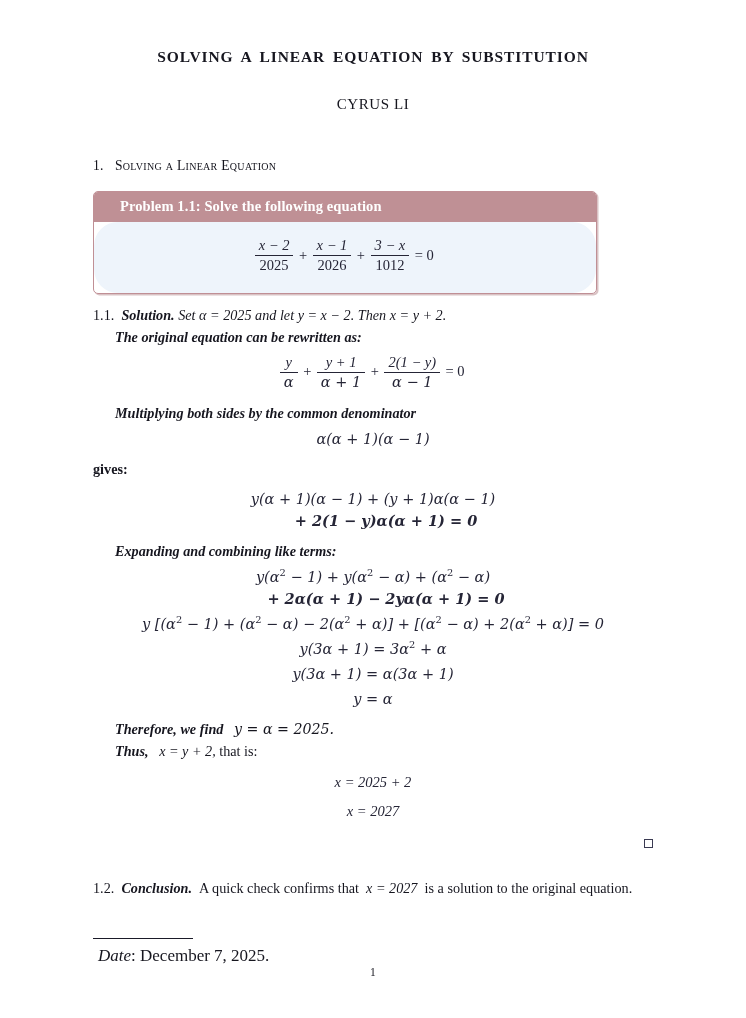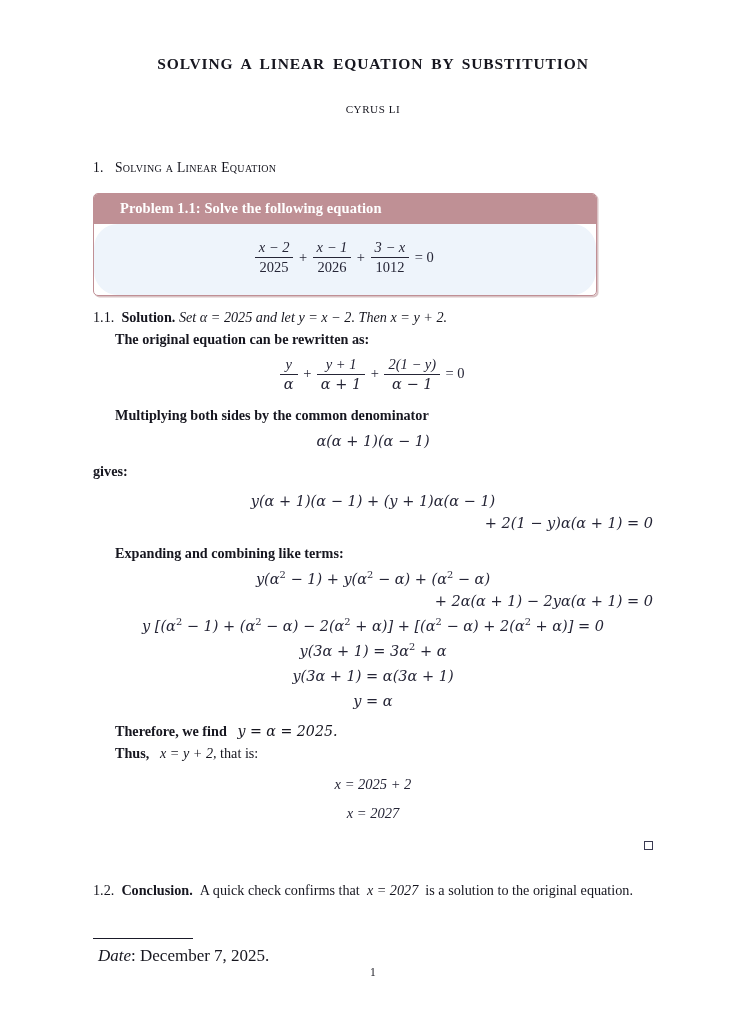--- a/index.html
+++ b/index.html
@@ -17,39 +17,39 @@
   }
   .page {
     position: absolute;
     left: 0; top: 0;
     width: 746px;
     height: 1018px;
   }
   .content {
     position: absolute;
     left: 93px;
-    top: 11px;
+    top: 4px;
     width: 560px;
   }
 
   
   .doc-title {
     margin-top: 44px;
     text-align: center;
     font-weight: bold;
     font-size: 15.5px;
     font-variant: small-caps;
     letter-spacing: 0.9px;
     word-spacing: 3px;
     color: #16161f;
   }
   .doc-author {
     margin-top: 30px;
     text-align: center;
-    font-size: 11px;
+    font-size: 15px;
     font-variant: small-caps;
     letter-spacing: 0.6px;
     color: #16161f;
   }
 
   
   .section-heading {
     margin-top: 45px;
     text-align: left;
     font-size: 13.6px;
@@ -123,31 +123,32 @@
   }
 
   
   .para {
     font-size: 14.2px;
     line-height: 1.42;
     margin-top: 11px;
     color: #16161f;
   }
   .para.tight { margin-top: 2px; }
-  .bold { font-weight: bold; }
+  .bold { font-weight: bold; font-style: italic; }
   .indent-1 { padding-left: 22px; }
   .center-line {
     text-align: center;
     margin-top: 7px;
   }
   .center-line.gap { margin-top: 11px; }
   .eq-shift {
-    text-align: right;
+    text-align: center;
     padding-left: 26px;
     margin-top: 4px;
+    font-weight: bold;
   }
   .qed-row {
     margin-top: 14px;
     text-align: right;
   }
   .qed {
     display: inline-block;
     width: 9px;
     height: 9px;
     border: 1.2px solid #3a3a52;

